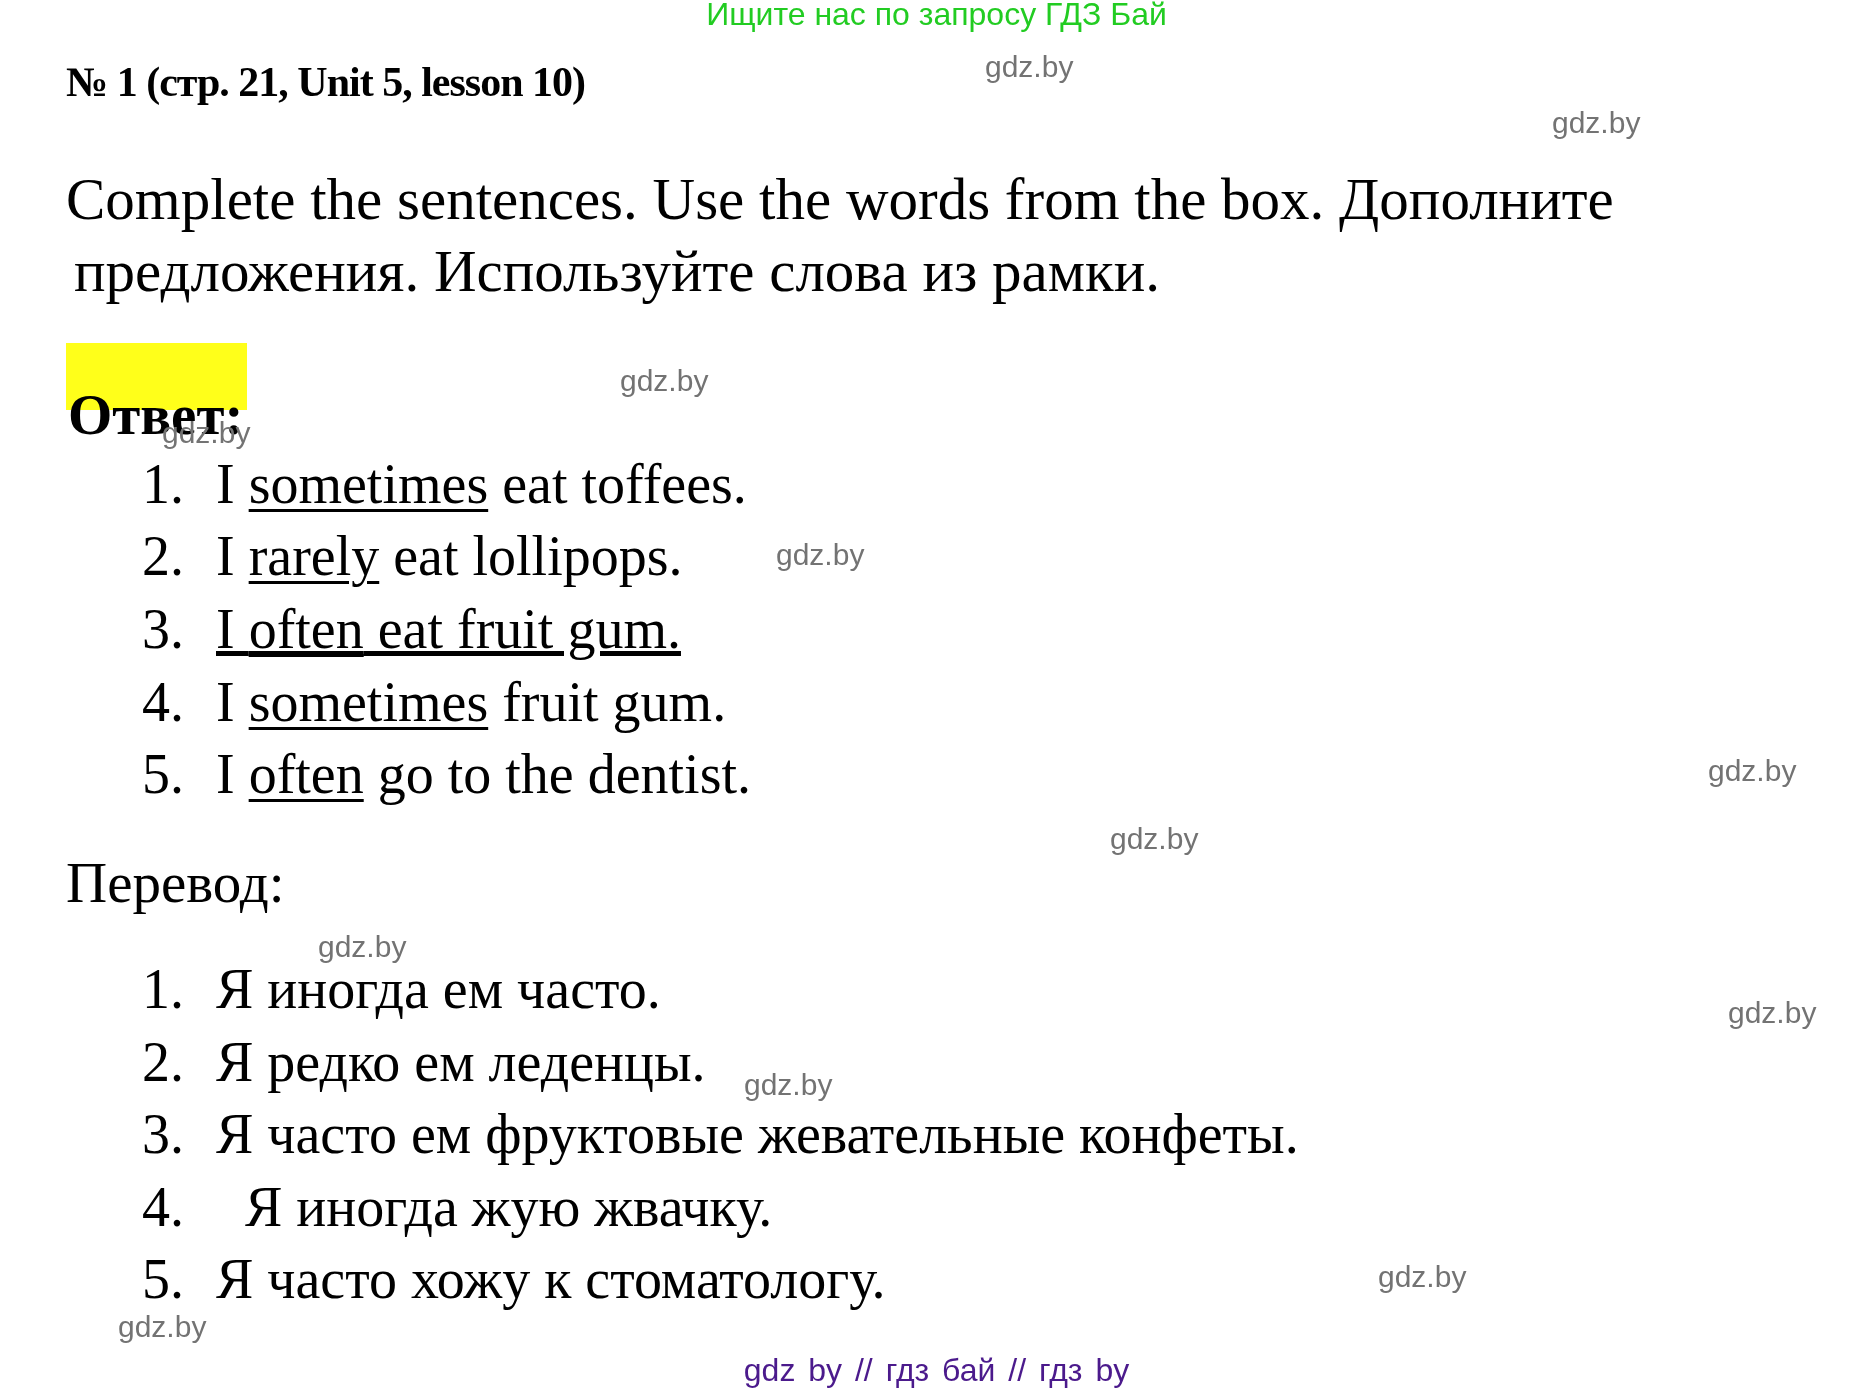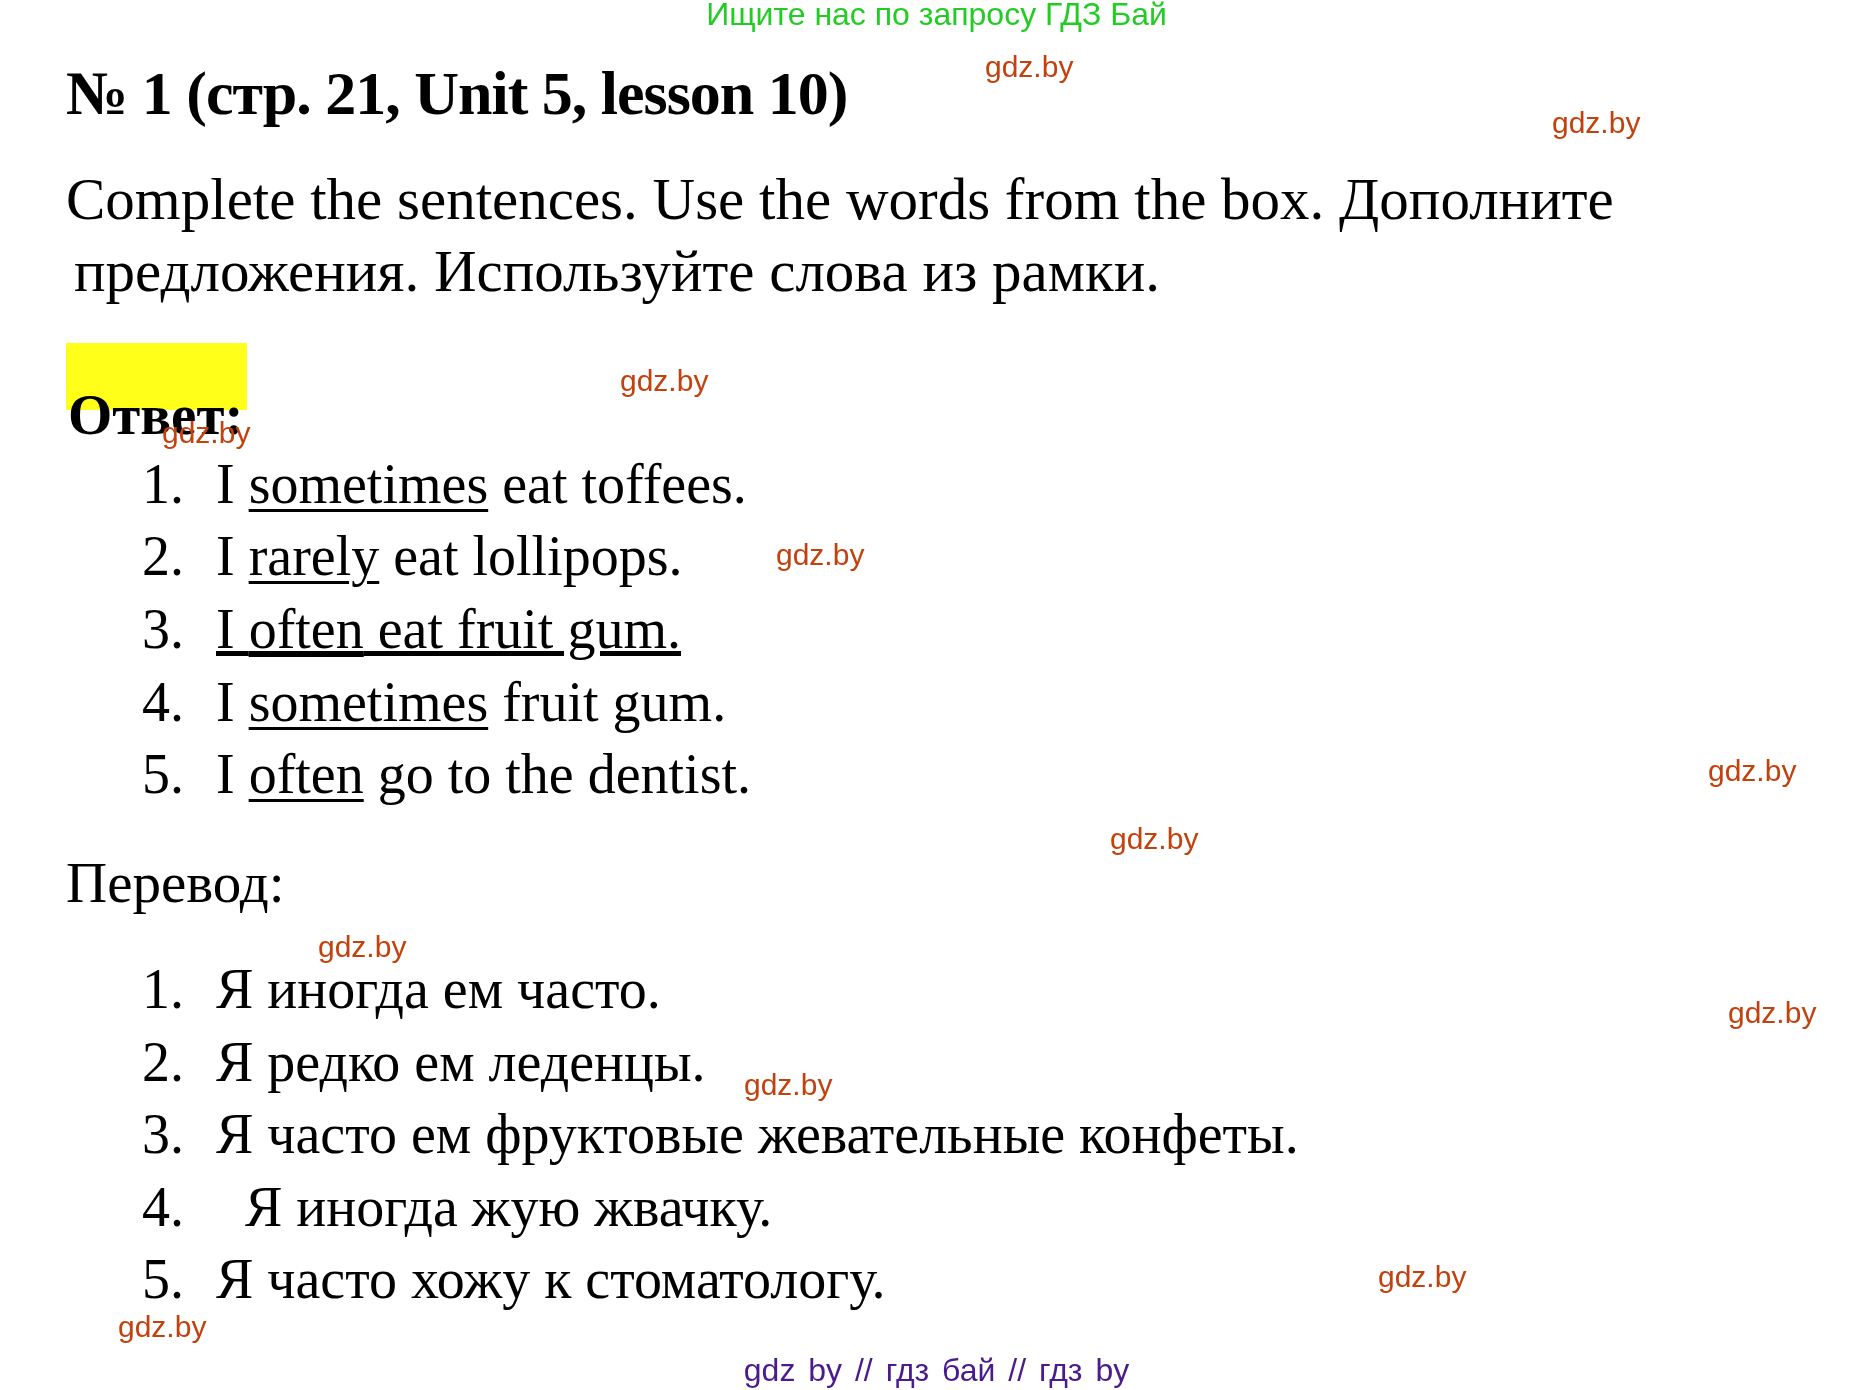--- a/index.html
+++ b/index.html
@@ -1,29 +1,29 @@
 <!DOCTYPE html>
 <html><head>
 <meta charset="utf-8">
 <style>
   html, body { margin:0; padding:0; background:#ffffff; }
   body { width:1873px; height:1390px; position:relative; overflow:hidden; }
   .abs { position:absolute; white-space:nowrap; }
   .serif { font-family:"Liberation Serif", "DejaVu Serif", serif; color:#000; }
   .sans { font-family:"Liberation Sans", "DejaVu Sans", sans-serif; }
   .banner { top:-4px; left:0; width:1873px; text-align:center; font-size:32px; color:#22cc22; }
-  .title { left:66px; top:58px; font-size:62px; font-weight:bold; letter-spacing:-1px; }
+  .title { left:66px; top:58px; font-size:42px; font-weight:bold; letter-spacing:-1px; }
   .instr { left:66px; font-size:59px; line-height:1; }
   .answer-box { left:66px; top:343px; width:181px; height:67px; background:#ffff1a; }
   .answer-label { left:68px; top:346px; font-size:57px; font-weight:bold;margin-top:36px; }
   .tr-label { left:66px; top:850px; font-size:57px; font-weight:normal; }
   .num { font-size:56px; }
   .item { font-size:56px; }
   .u { text-decoration:underline; text-decoration-thickness:3px; text-underline-offset:6px; }
-  .wm { font-size:30px; color:#c2410c; }
+  .wm { font-size:30px; color:#737373; }
   .footer { top:1352px; left:0; width:1873px; text-align:center; font-size:32px; color:#4b1a8c; word-spacing:4px; }
 </style>
 </head>
 <body>
 
 <div class="abs sans banner">Ищите нас по запросу ГДЗ Бай</div>
 
 <div class="abs serif title">№ 1 (стр. 21, Unit 5, lesson 10)</div>
 
 <div class="abs serif instr" style="top:170px;">Complete the sentences. Use the words from the box. Дополните</div>

